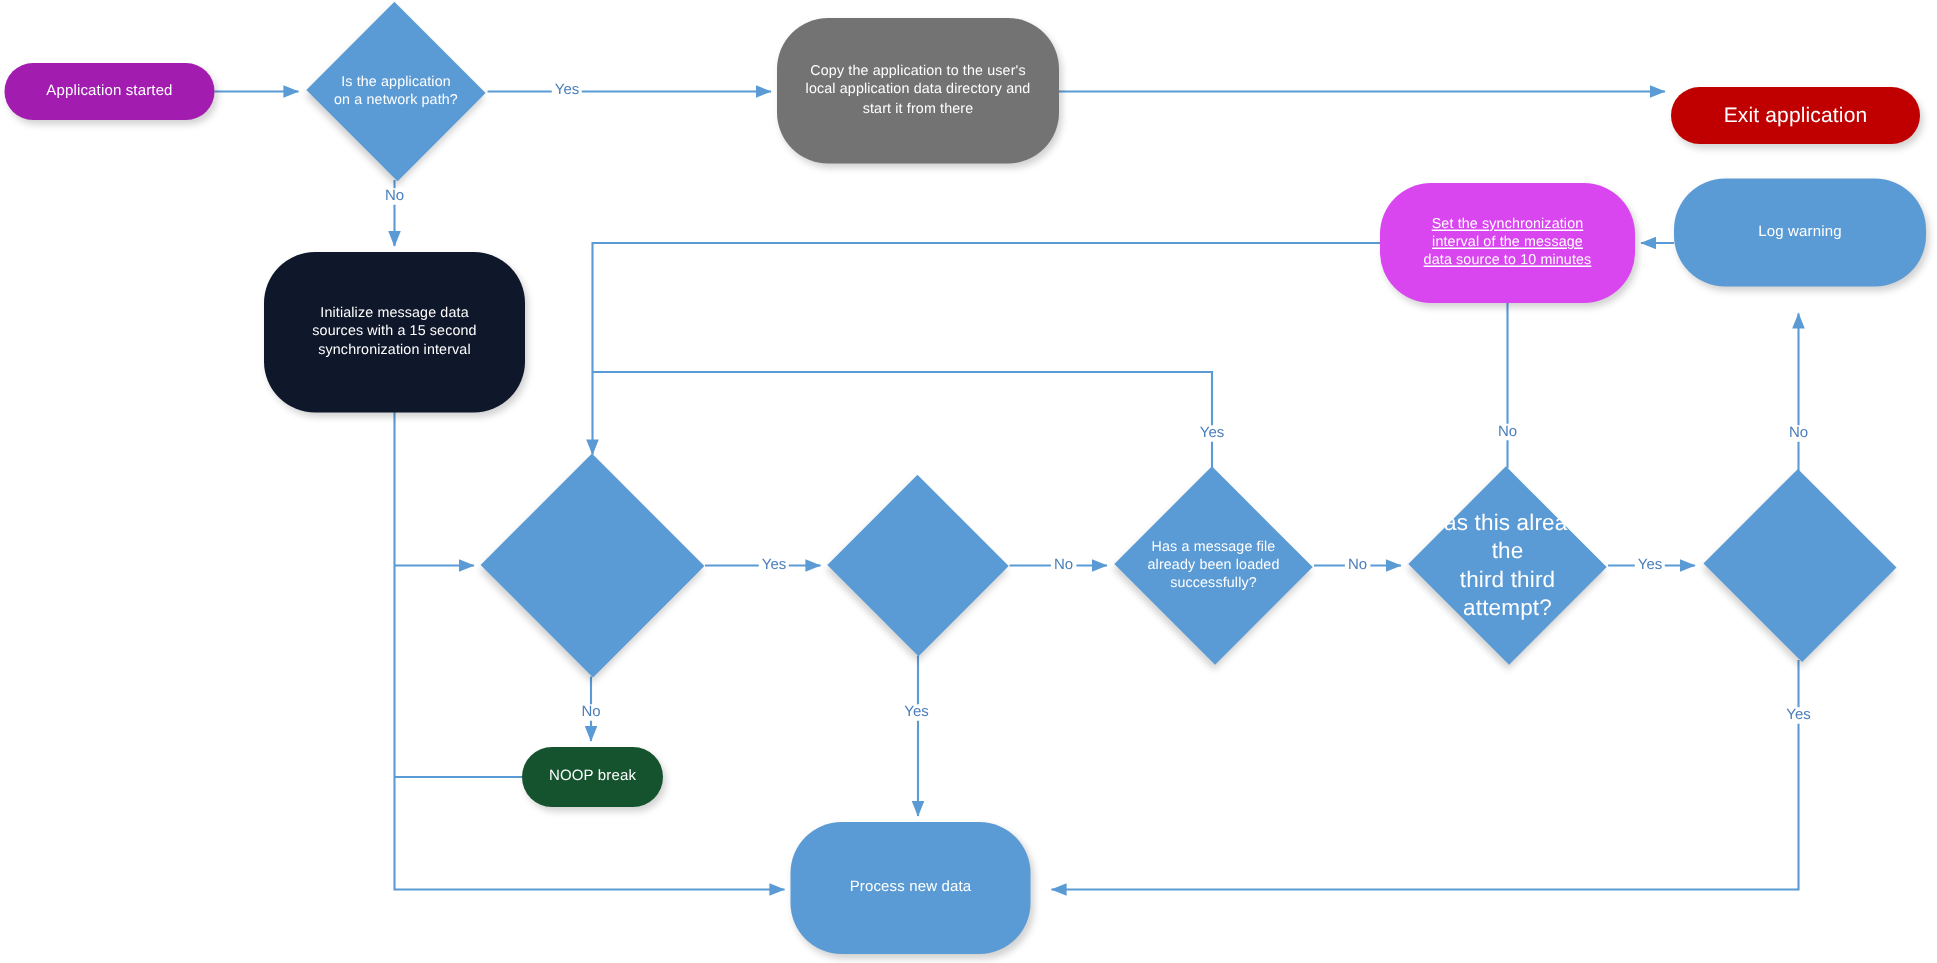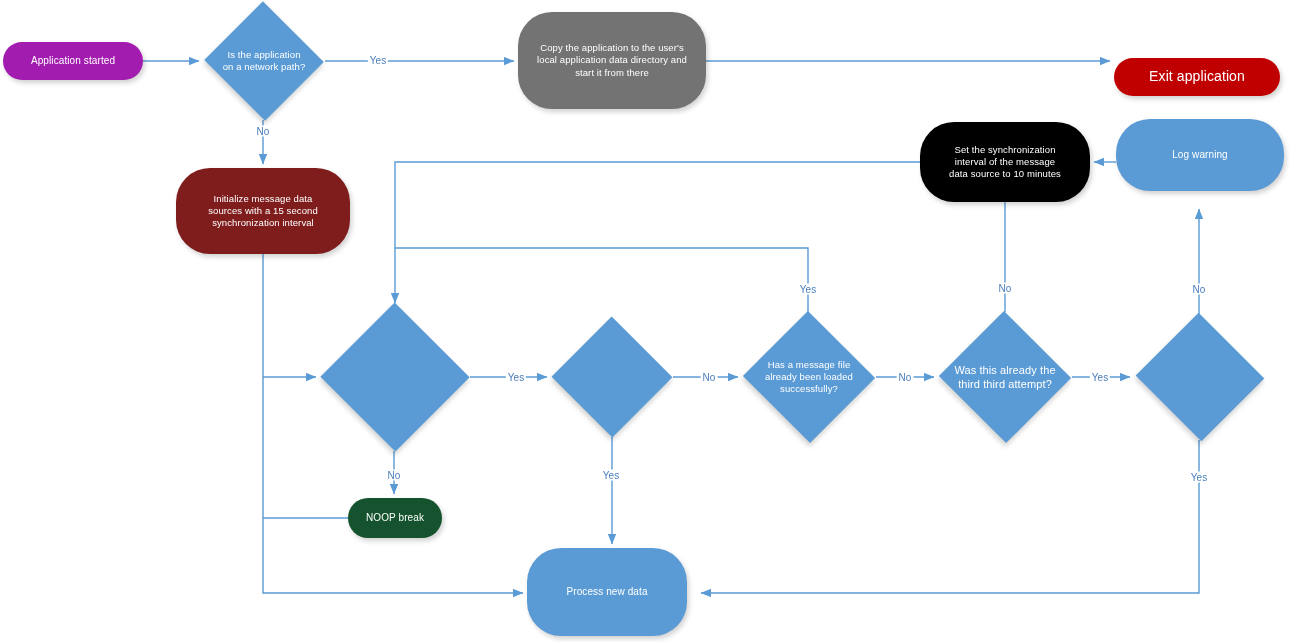--- a/index.html
+++ b/index.html
@@ -121,46 +121,46 @@
 on a network path?</span>
       </div>
       <div class="node shape-process" style="left: 518px; top: 12px; width: 188px; height: 97px; font-size: 9.5px; background: #737373;">
         <span class="txt">Copy the application to the user's
 local application data directory and
 start it from there</span>
       </div>
       <div class="node shape-terminator" style="left: 1114px; top: 42px; width: 166px; height: 38px; font-size: 14px; background: rgb(192, 0, 0); margin-top: 16px;">
         <span class="txt">Exit application</span>
       </div>
-      <div class="node shape-process" style="left: 920px; top: 122px; width: 170px; height: 80px; font-size: 9.5px; background: #000000;">
+      <div class="node shape-process" style="left: 920px; top: 122px; width: 170px; height: 80px; font-size: 9.5px; background: #d946ef; text-decoration: underline;">
         <span class="txt">Set the synchronization
 interval of the message
 data source to 10 minutes</span>
       </div>
       <div class="node shape-process" style="left: 1116px; top: 119px; width: 168px; height: 72px; font-size: 10px; background: rgb(91, 155, 213);">
         <span class="txt">Log warning</span>
       </div>
-      <div class="node shape-process" style="left: 176px; top: 168px; width: 174px; height: 86px; font-size: 9.5px; background: #7f1d1d;">
+      <div class="node shape-process" style="left: 176px; top: 168px; width: 174px; height: 107px; font-size: 9.5px; background: #0f172a;">
         <span class="txt">Initialize message data
 sources with a 15 second
 synchronization interval</span>
       </div>
       <div class="node shape-decision" style="left: 320px; top: 303px; width: 150px; height: 148px; font-size: 9.5px;">
         <div class="diamond" style="width: 106px; height: 105px; background: rgb(91, 155, 213);"></div>
       </div>
       <div class="node shape-decision" style="left: 551px; top: 317px; width: 122px; height: 120px; font-size: 9.5px;">
         <div class="diamond" style="width: 86px; height: 85px; background: rgb(91, 155, 213);"></div>
       </div>
       <div class="node shape-decision" style="left: 742px; top: 312px; width: 134px; height: 130px; font-size: 9.5px;">
         <div class="diamond" style="width: 95px; height: 92px; background: rgb(91, 155, 213);"></div>
         <span class="txt">Has a message file
 already been loaded
 successfully?</span>
       </div>
-      <div class="node shape-decision" style="left: 938px; top: 312px; width: 134px; height: 130px; font-size: 11px;">
+      <div class="node shape-decision" style="left: 938px; top: 312px; width: 134px; height: 130px; font-size: 15px;">
         <div class="diamond" style="width: 95px; height: 92px; background: rgb(91, 155, 213);"></div>
         <span class="txt">Was this already the
 third third attempt?</span>
       </div>
       <div class="node shape-decision" style="left: 1134px; top: 314px; width: 132px; height: 126px; font-size: 9.5px;">
         <div class="diamond" style="width: 93px; height: 89px; background: rgb(91, 155, 213);"></div>
       </div>
       <div class="node shape-process" style="left: 348px; top: 498px; width: 94px; height: 40px; font-size: 10px; background: #14532d;">
         <span class="txt">NOOP break</span>
       </div>

